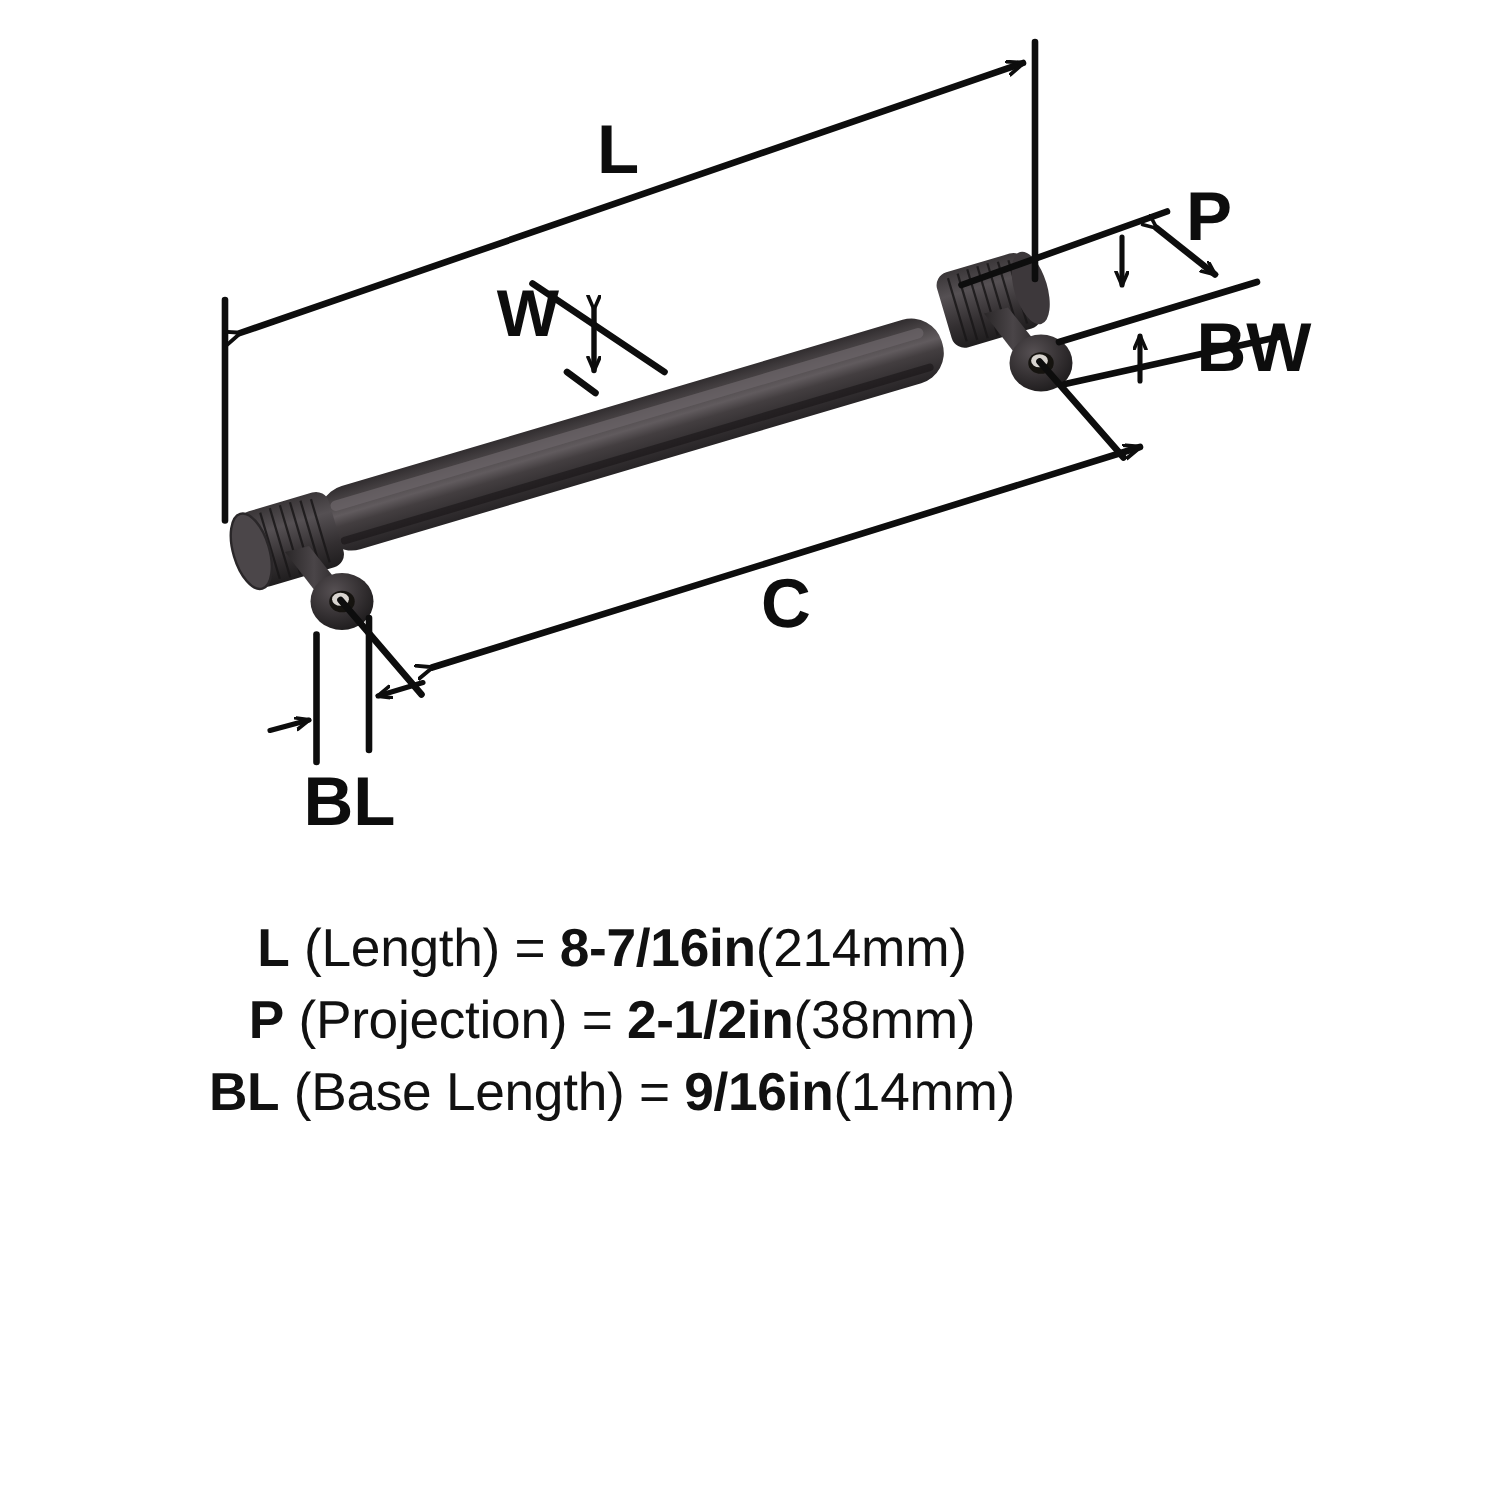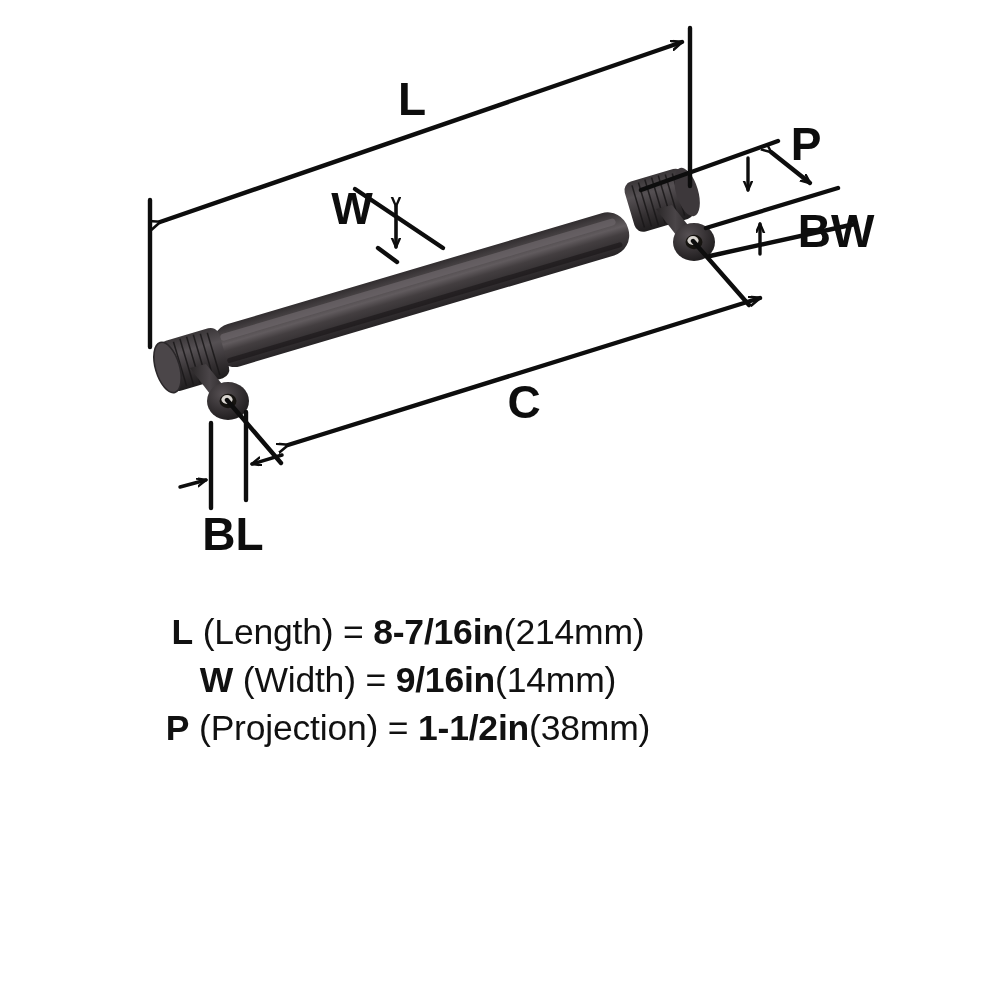--- a/index.html
+++ b/index.html
@@ -158,20 +158,20 @@
     </g>
     <text class="dimlabel" x="233" y="550" font-size="46" text-anchor="middle">BL</text>
 
   </svg>
 
   <div id="specs">
     <div class="spec-line">
       <span class="k">L</span><span class="n"> (Length) </span><span class="n">= </span><span class="v">8-7/16in</span><span class="mm">(214mm)</span>
     </div>
     <div class="spec-line">
-      <span class="k">W</span><span class="n"> (Width) </span><span class="n">= </span><span class="v">9/16in</span><span class="mm">(14mm)</span>
+      <span class="k">P</span><span class="n"> (Projection) </span><span class="n">= </span><span class="v">2-1/2in</span><span class="mm">(38mm)</span>
     </div>
     <div class="spec-line">
-      <span class="k">P</span><span class="n"> (Projection) </span><span class="n">= </span><span class="v">1-1/2in</span><span class="mm">(38mm)</span>
+      <span class="k">BL</span><span class="n"> (Base Length) </span><span class="n">= </span><span class="v">9/16in</span><span class="mm">(14mm)</span>
     </div>
   </div>
 
 </div>
 
 </body></html>

